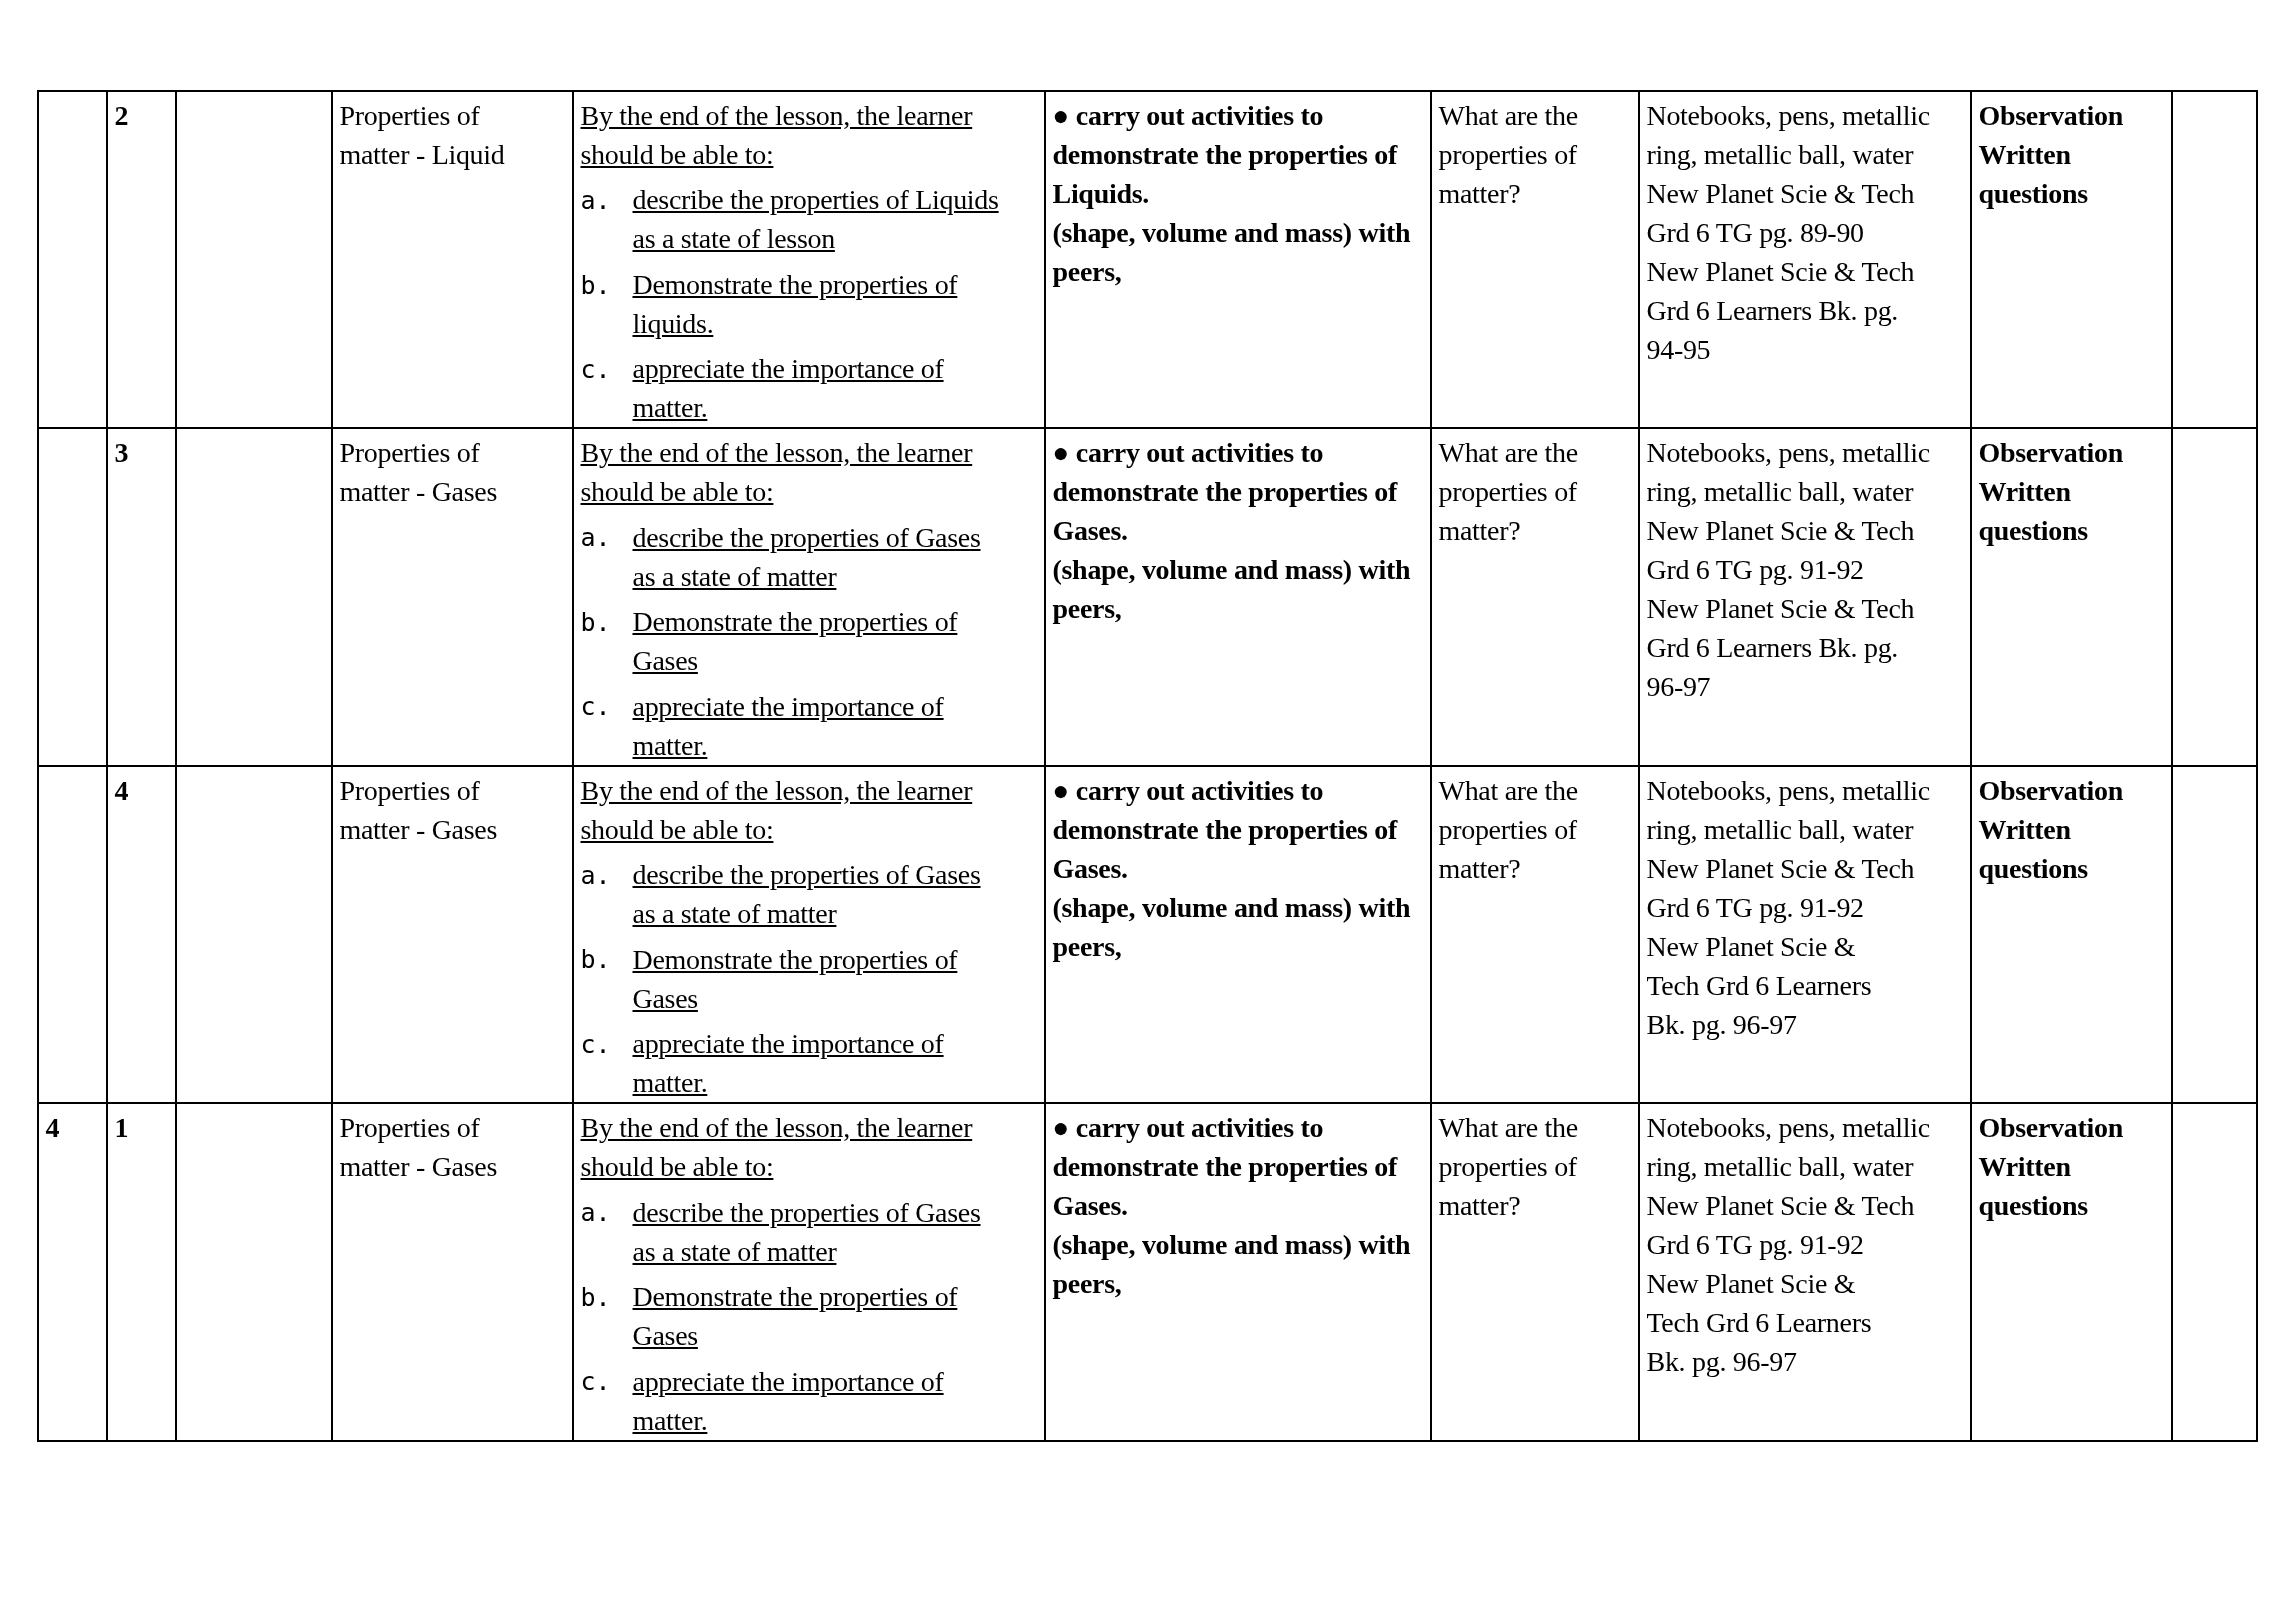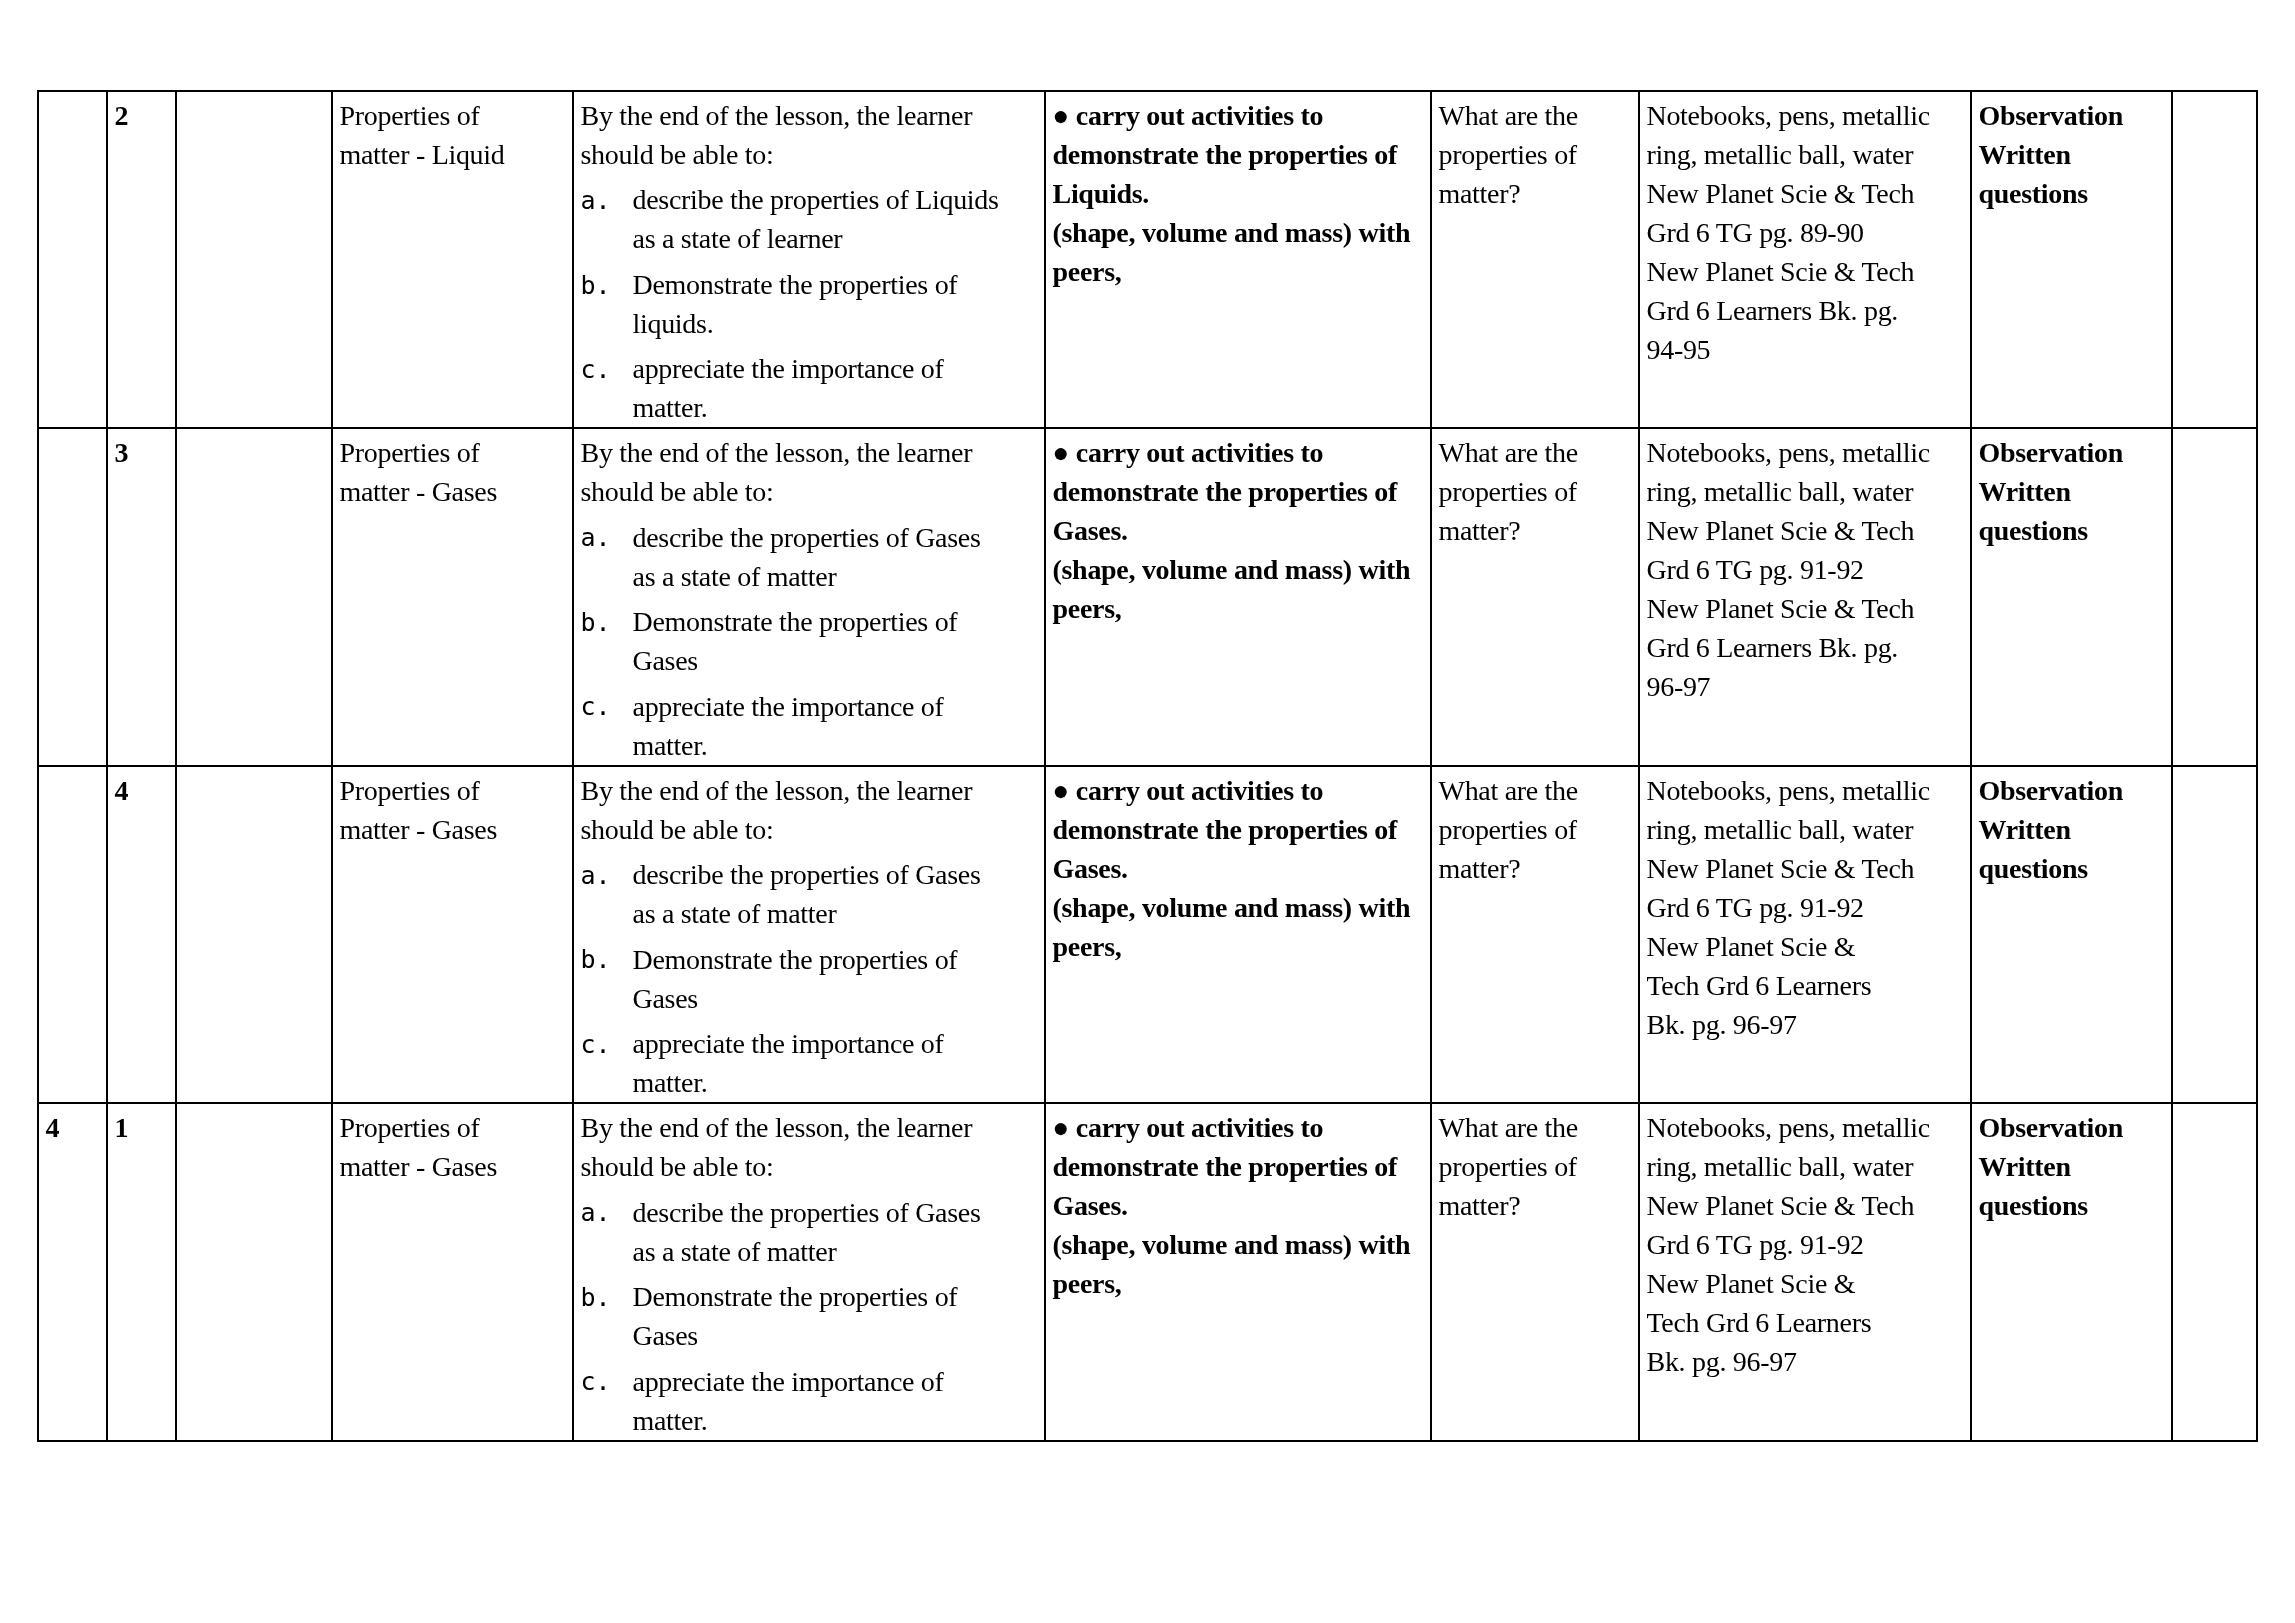--- a/index.html
+++ b/index.html
@@ -32,21 +32,21 @@
   tr.r3{height:306px;}
   .pre{white-space:pre;}
   td.numcell{
     font-weight:bold;
     font-size:30px;
     padding-left:18.3px;
     padding-top:5.2px;
     line-height:33px;
   }
   td.topic{line-height:34px;padding-left:7.9px;}
-  td.obj{line-height:32px;padding-left:7.9px;padding-right:2.6px;}
+  td.obj{line-height:32px;padding-left:7.9px;padding-right:2.6px;text-decoration:underline;}
   .obj-item{position:relative;padding-left:52px;margin-top:6.5px;}
   .obj-marker{
     position:absolute;left:0;top:0.7px;
     font-family:"DejaVu Sans Mono","Liberation Mono",monospace;
     font-size:25px;letter-spacing:0;
   }
   td.activities{padding-left:3.9px;line-height:39px;font-weight:bold;}
   td.keyq{padding-left:5.2px;line-height:39px;}
   td.resources{padding-left:5.2px;padding-right:1.3px;line-height:39px;}
   td.assessment{padding-left:5.2px;line-height:39px;font-weight:bold;}
@@ -75,21 +75,21 @@
         <td class="numcell"><span class="pre">2</span></td>
         <td><span class="pre"></span></td>
         <td class="topic"><span class="pre">Properties of
 matter - Liquid</span></td>
         <td class="obj">
           <div class="pre">By the end of the lesson, the learner
 should be able to:</div>
           <div class="obj-item">
             <span class="obj-marker">a.</span>
             <span class="pre">describe the properties of Liquids
-as a state of learner</span>
+as a state of lesson</span>
           </div>
           <div class="obj-item">
             <span class="obj-marker">b.</span>
             <span class="pre">Demonstrate the properties of
 liquids.</span>
           </div>
           <div class="obj-item">
             <span class="obj-marker">c.</span>
             <span class="pre">appreciate the importance of
 matter.</span>

